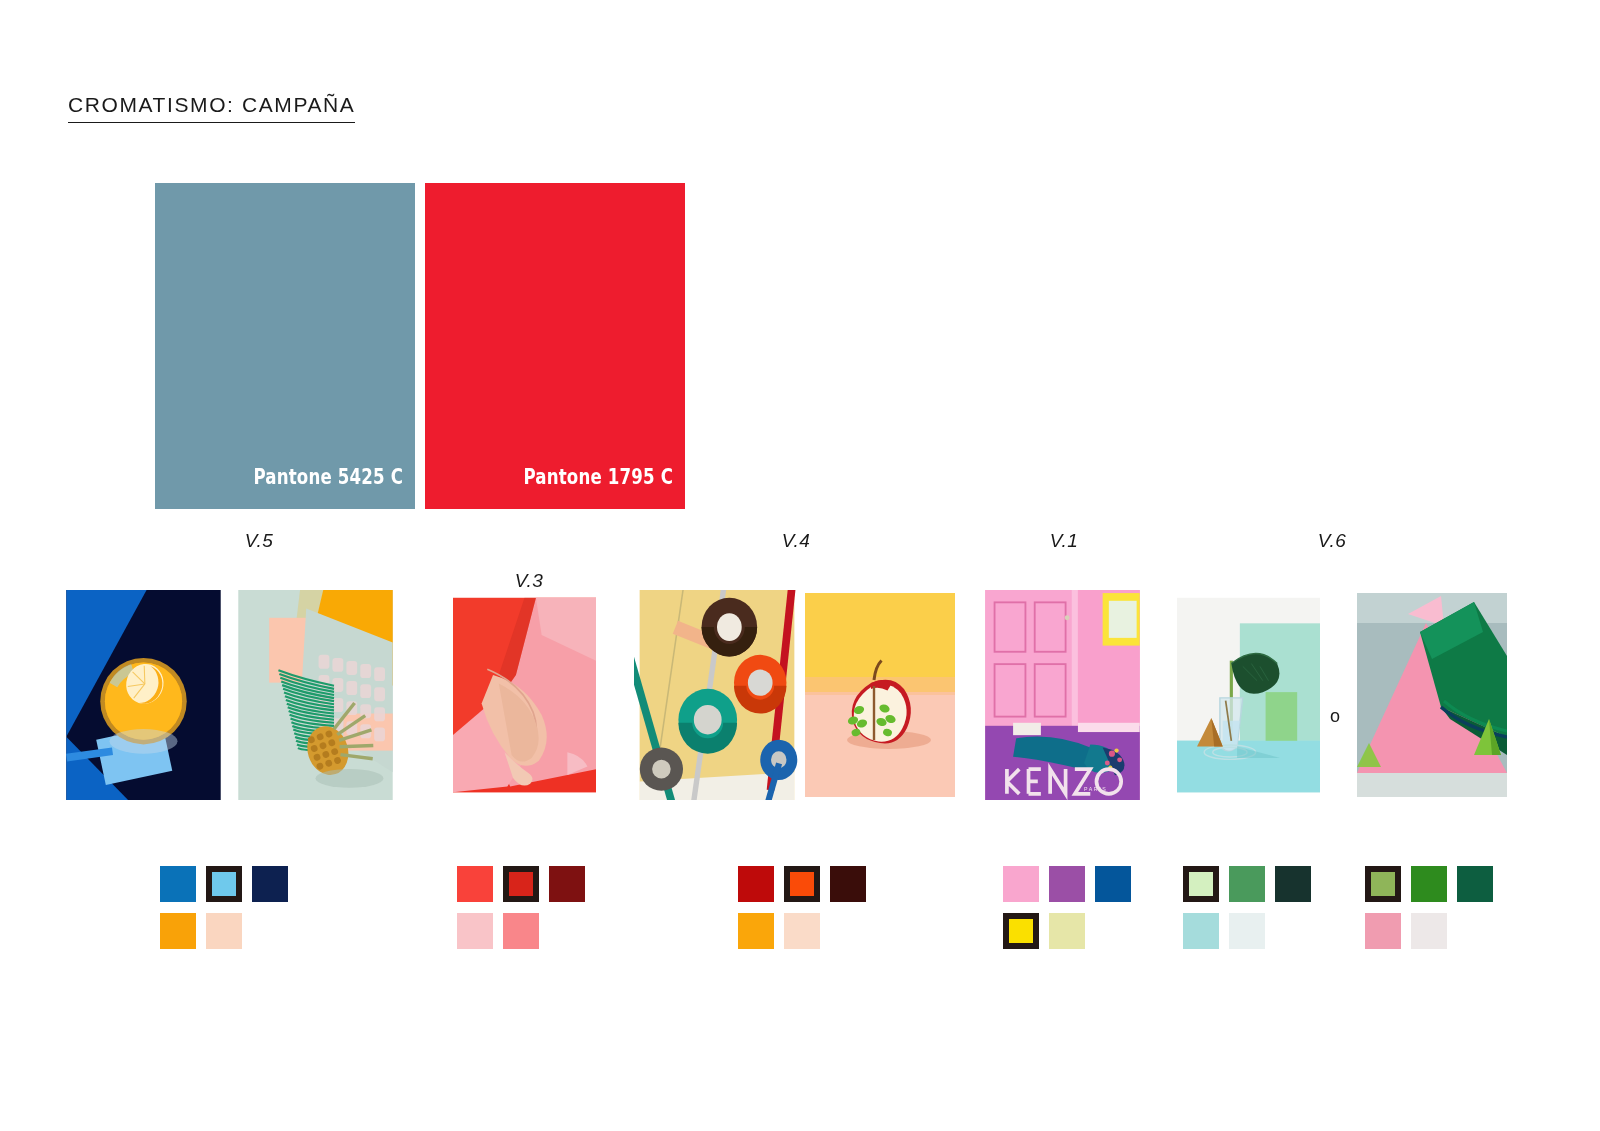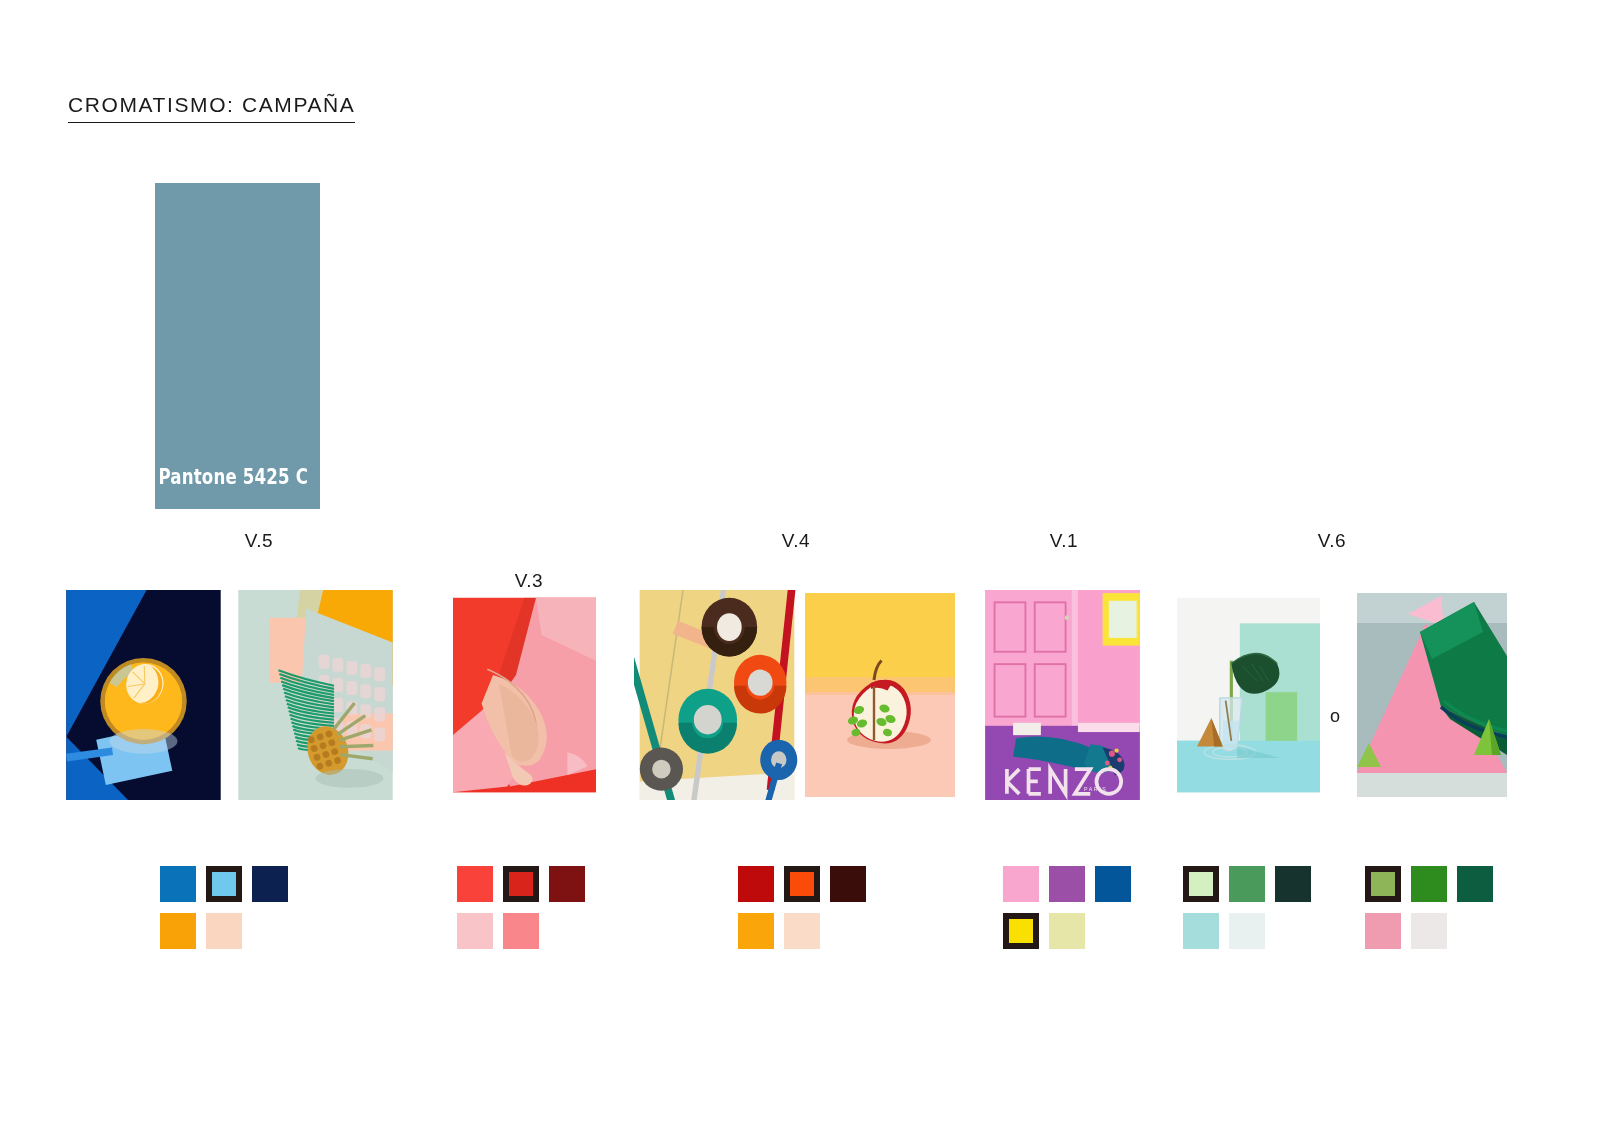--- a/index.html
+++ b/index.html
@@ -32,22 +32,23 @@
 
   
   #pantone-row {
     position: absolute;
     left: 0; top: 183px;
     width: 1600px; height: 326px;
   }
   .pantone-swatch {
     position: absolute;
     top: 0;
-    width: 165px;
+    width: 232px;
     height: 326px;
+    padding-left: 28px;
   }
   .pantone-label {
     position: absolute;
     right: 12px;
     bottom: 20px;
     color: #ffffff;
     font-family: "Liberation Sans Narrow", "DejaVu Sans Condensed", "Liberation Sans", sans-serif;
     font-weight: bold;
     font-size: 21px;
     letter-spacing: 0.2px;
@@ -58,20 +59,21 @@
 
   
   .version-label {
     position: absolute;
     top: 530px;
     width: 208px;
     text-align: center;
     font-size: 19px;
     color: #1a1a1a;
     letter-spacing: 0.5px;
+    font-style: italic;
   }
 
   
   .photo {
     position: absolute;
     top: 590px;
     overflow: hidden;
   }
   .photo > svg { display: block; }
 
@@ -93,20 +95,23 @@
   .chip.bordered { border: 6px solid #231815; }
 </style>
 </head>
 <body>
 
 <div id="page-title">CROMATISMO: CAMPAÑA</div>
 
 <div id="pantone-row">
     <div class="pantone-swatch" style="left: 155px; background: rgb(112, 153, 170);">
       <div class="pantone-label">Pantone 5425 C</div>
+    </div>
+    <div class="pantone-swatch" style="left: 425px; background: rgb(238, 28, 46);">
+      <div class="pantone-label">Pantone 1795 C</div>
     </div>
   </div>
 <div id="version-row">
     <div class="version-label" style="left: 155px;">V.5</div>
     <div class="version-label" style="left: 425px; margin-top: 40px;">V.3</div>
     <div class="version-label" style="left: 692px;">V.4</div>
     <div class="version-label" style="left: 960px;">V.1</div>
     <div class="version-label" style="left: 1228px;">V.6</div>
   </div>
 <div id="photo-row">

